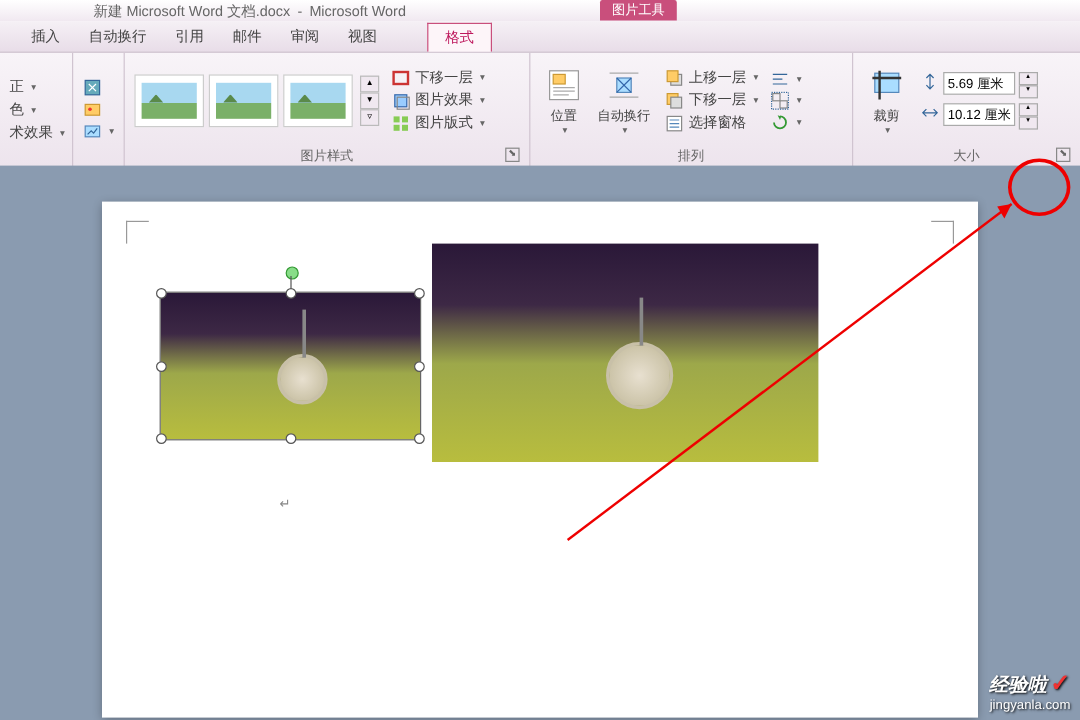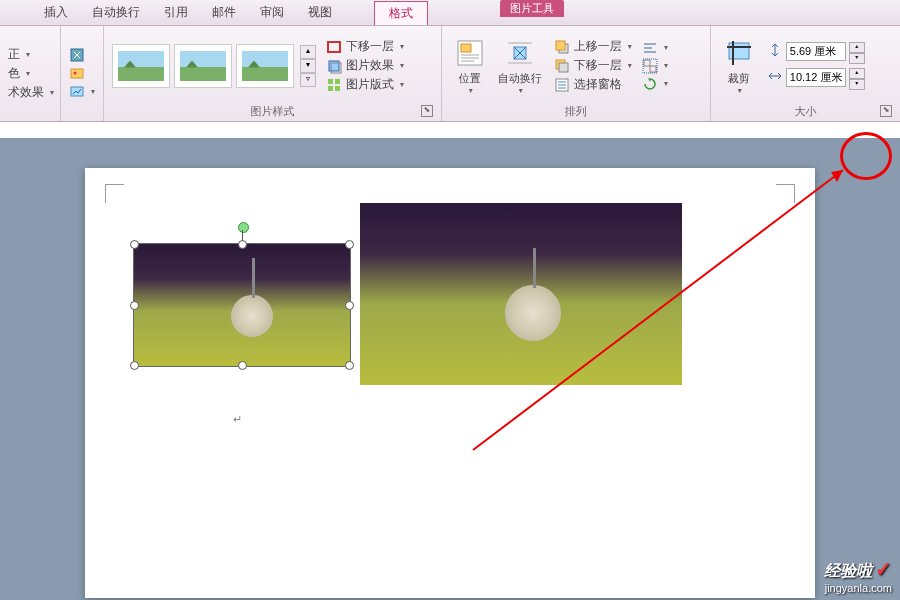--- a/index.html
+++ b/index.html
@@ -1,18 +1,18 @@
 <!DOCTYPE html>
 <html><head>
 <meta charset="utf-8">
 <style>
 body{margin:0;font-family:"Microsoft YaHei","SimSun",sans-serif;font-size:12px;background:#fff;overflow:hidden}
 .app{width:900px;height:600px;position:relative;background:#fff}
 .titlebar{height:18px;background:linear-gradient(#fff,#f0e8f0);display:flex;align-items:center;padding-left:78px;font-size:12px;color:#666}
-.tabs{height:25px;background:linear-gradient(#f5f0f5,#e8dde8);display:flex;align-items:flex-end;padding-left:32px;border-bottom:1px solid #c0b0c0}
+.tabs{height:25px;background:linear-gradient(#f5f0f5,#e8dde8);display:flex;align-items:flex-end;padding-left:14px;border-bottom:1px solid #c0b0c0}
 .tab{padding:4px 12px;color:#444;cursor:pointer;font-size:12px}
 .ctx-tab-wrap{position:absolute;left:500px;top:0;display:flex;flex-direction:column;align-items:center}
 .ctx-label{background:#c94f7c;color:#fff;font-size:11px;padding:1px 10px;border-radius:2px 2px 0 0}
 .ctx-tab{background:#fdf5f9;border:1px solid #c94f7c;border-bottom:none;padding:3px 14px;color:#be185d}
 .ribbon{height:95px;background:linear-gradient(#f8f4f8,#ede4ed);border-bottom:1px solid #b8a8b8;display:flex}
 .group{border-right:1px solid #d0c4d0;display:flex;flex-direction:column;justify-content:space-between;padding:3px 6px 0}
 .group-label{text-align:center;font-size:11px;color:#666;padding:2px 0;position:relative}
 .dlaunch{position:absolute;right:2px;top:3px;width:10px;height:10px;border:1px solid #888;font-size:8px;line-height:8px;text-align:center;color:#666;cursor:pointer}
 .group-body{flex:1;display:flex;align-items:center}
 .vbtns{display:flex;flex-direction:column;gap:0}
@@ -48,20 +48,25 @@
 .annot-arrow{position:absolute;left:453px;top:160px;width:410px;height:310px;z-index:19;pointer-events:none}
 .wm{position:absolute;right:8px;bottom:6px;color:#fff;font-size:11px;text-align:right;text-shadow:1px 1px 2px #000;z-index:30}
 .wm b{font-size:16px;font-style:italic}
 .check{color:#e33;font-size:20px;font-weight:bold}
 .para{position:absolute;left:148px;top:245px;font-size:11px;color:#888}
 </style>
 </head>
 <body>
 
 <div class="app">
+  <div class="titlebar">
+    <span>新建 Microsoft Word 文档.docx</span>
+    <span style="margin:0 6px">-</span>
+    <span>Microsoft Word</span>
+  </div>
   <div class="ctx-tab-wrap">
     <div class="ctx-label">图片工具</div>
   </div>
   <div class="tabs">
     <div class="tab">插入</div>
     <div class="tab">自动换行</div>
     <div class="tab">引用</div>
     <div class="tab">邮件</div>
     <div class="tab">审阅</div>
     <div class="tab">视图</div>

